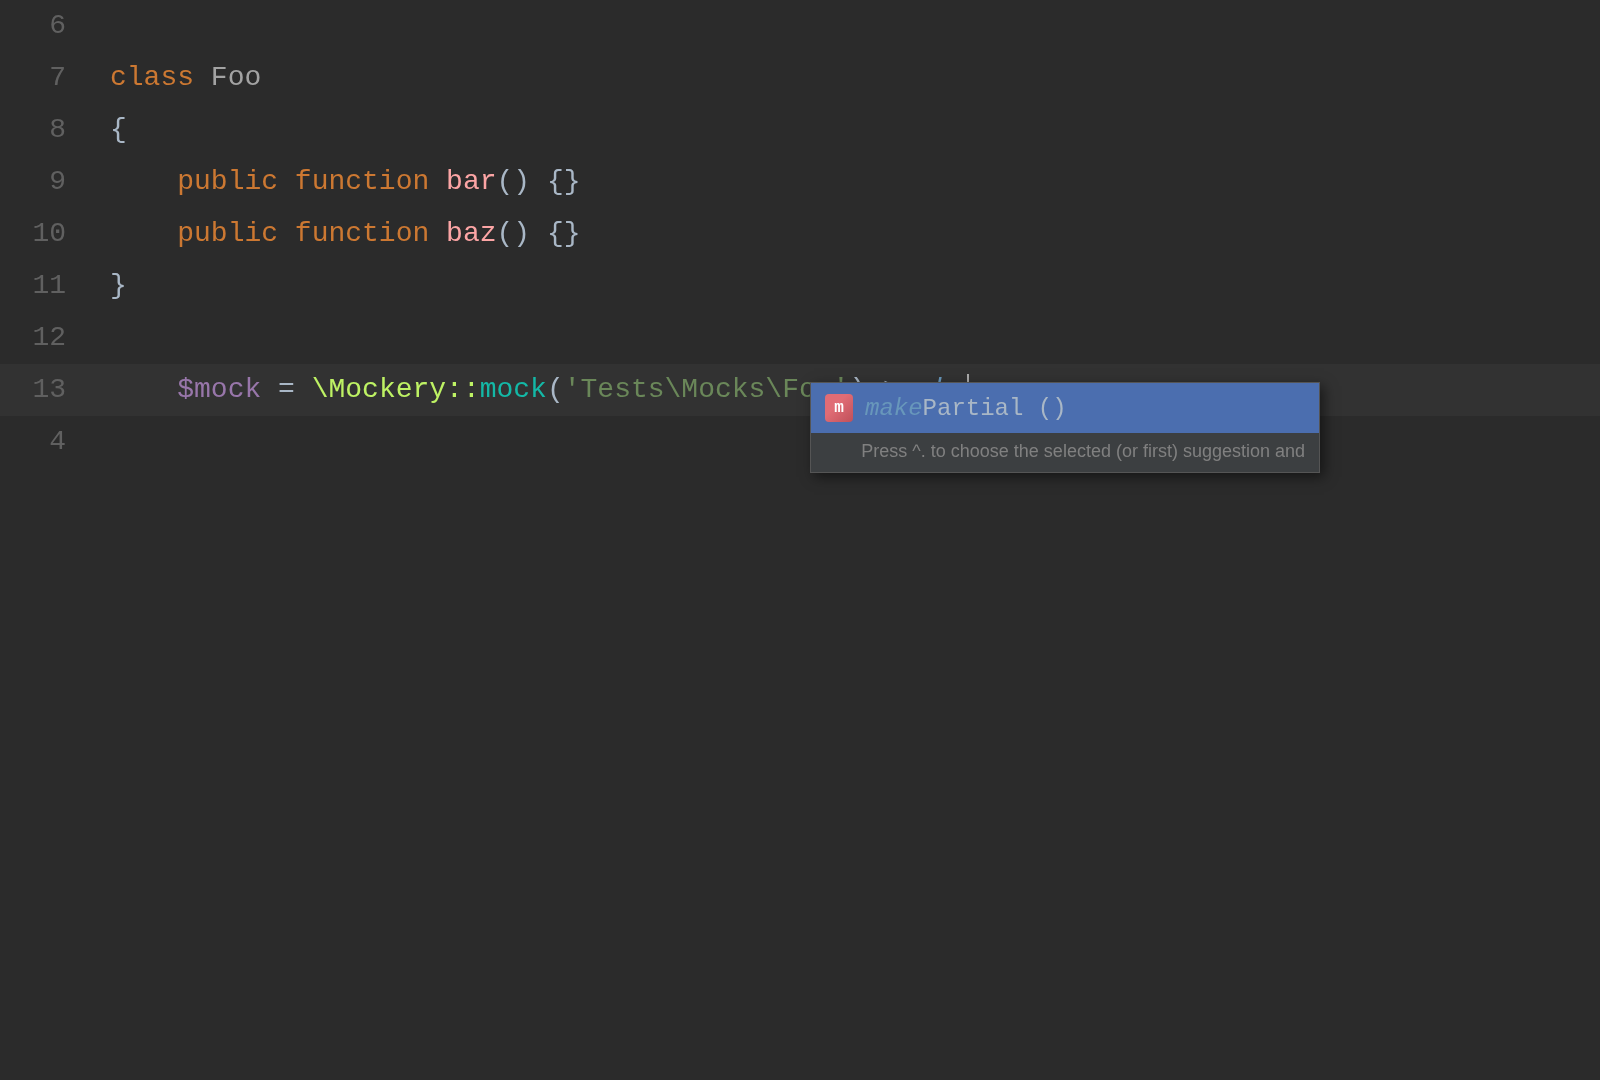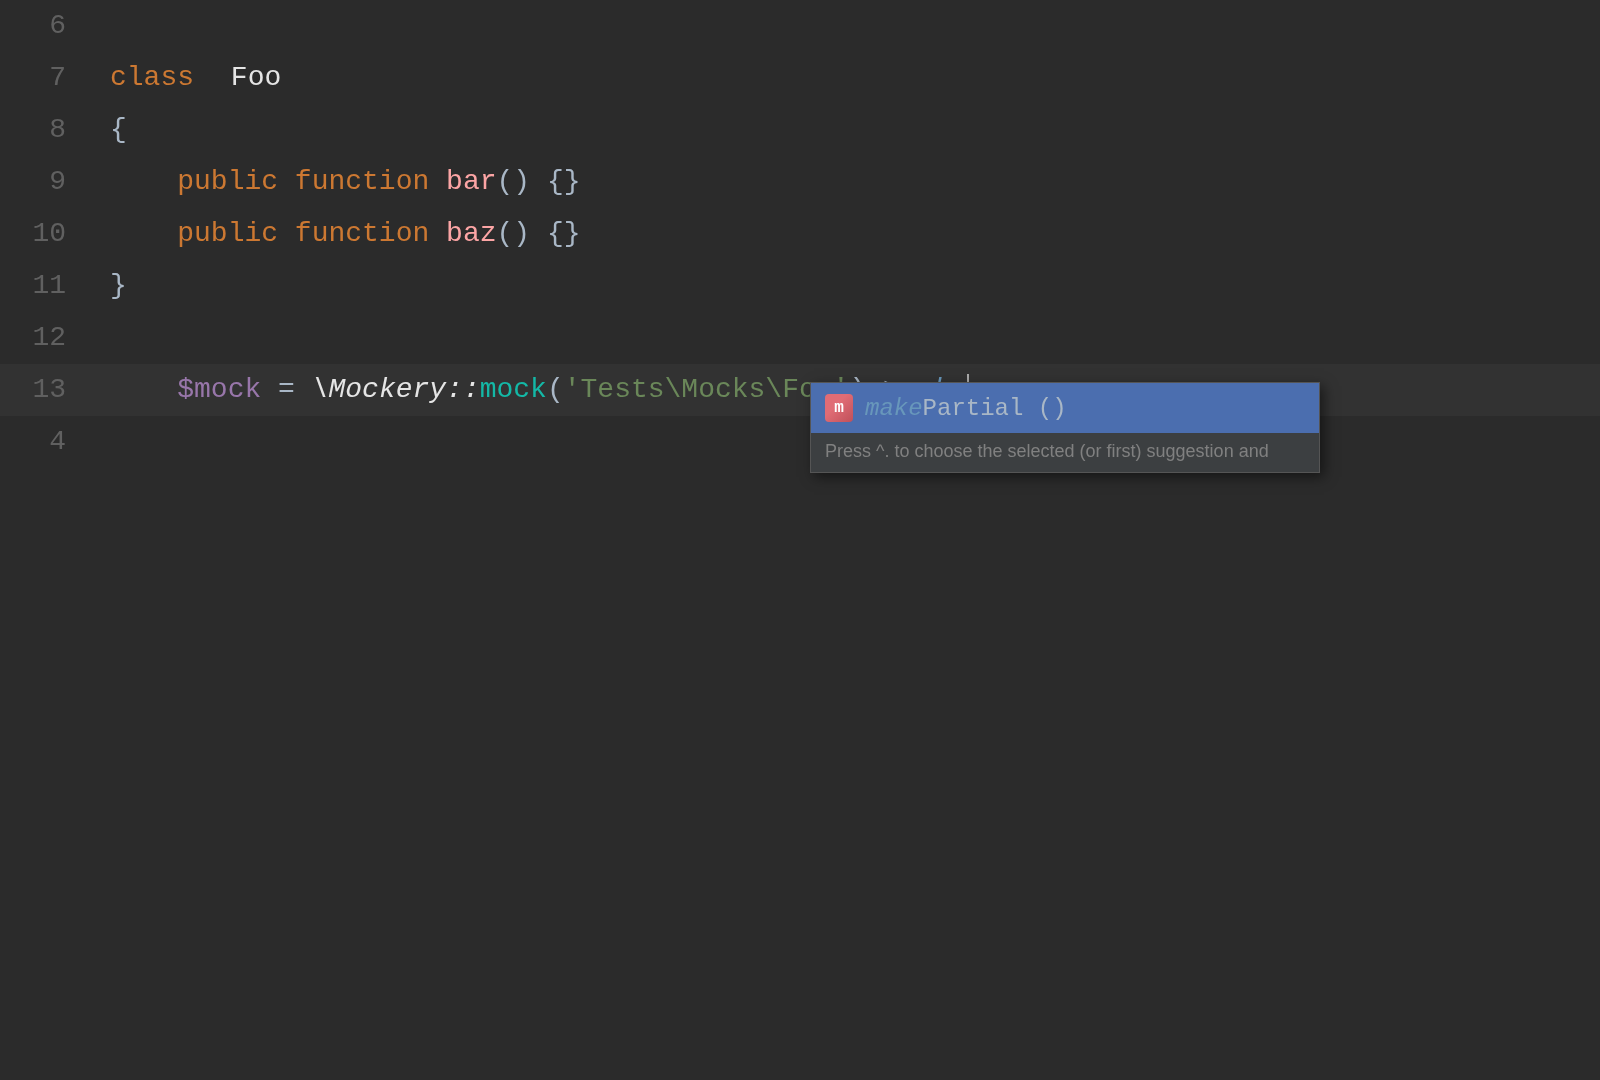--- a/index.html
+++ b/index.html
@@ -59,30 +59,30 @@
       padding-left: 20px;
       color: #a9b7c6;
       white-space: pre;
     }
 
     
     .kw-class { color: #cc7832; text-align: center; }
     .kw-public { color: #cc7832; }
     .kw-function { color: #cc7832; text-align: center; }
     .fn-name { color: #fca5a5; }
-    .class-name { color: #e5e5e5; margin-left: 20px; }
+    .class-name { color: #a3a3a3; }
     .brace { color: #a9b7c6; }
     .paren { color: #a9b7c6; }
     .variable { color: #9876aa; }
     .operator { color: #a9b7c6; }
     .method-call { color: #14b8a6; }
     .string-lit { color: #6a8759; }
     .arrow { color: #a9b7c6; }
     .make-typed { color: #6897bb; font-style: italic; }
-    .mockery-ns { color: #e5e5e5; font-style: italic; }
+    .mockery-ns { color: #bef264; }
     .cursor {
       display: inline-block;
       width: 2px;
       height: 32px;
       background-color: #ababab;
       vertical-align: middle;
       margin-left: 0px;
     }
 
     
@@ -134,20 +134,21 @@
     .autocomplete-text .partial-text {
       color: #a9b7c6;
     }
 
     .autocomplete-hint {
       padding: 8px 14px 10px 14px;
       font-family: 'Segoe UI', Arial, sans-serif;
       font-size: 18px;
       color: #808080;
       background-color: #3c3f41;
+      text-align: right;
     }
   </style>
 </head>
 <body>
 
 <div class="editor">
   <div class="code-area">
 
     <div class="code-line">
       <span class="line-number">6</span>

